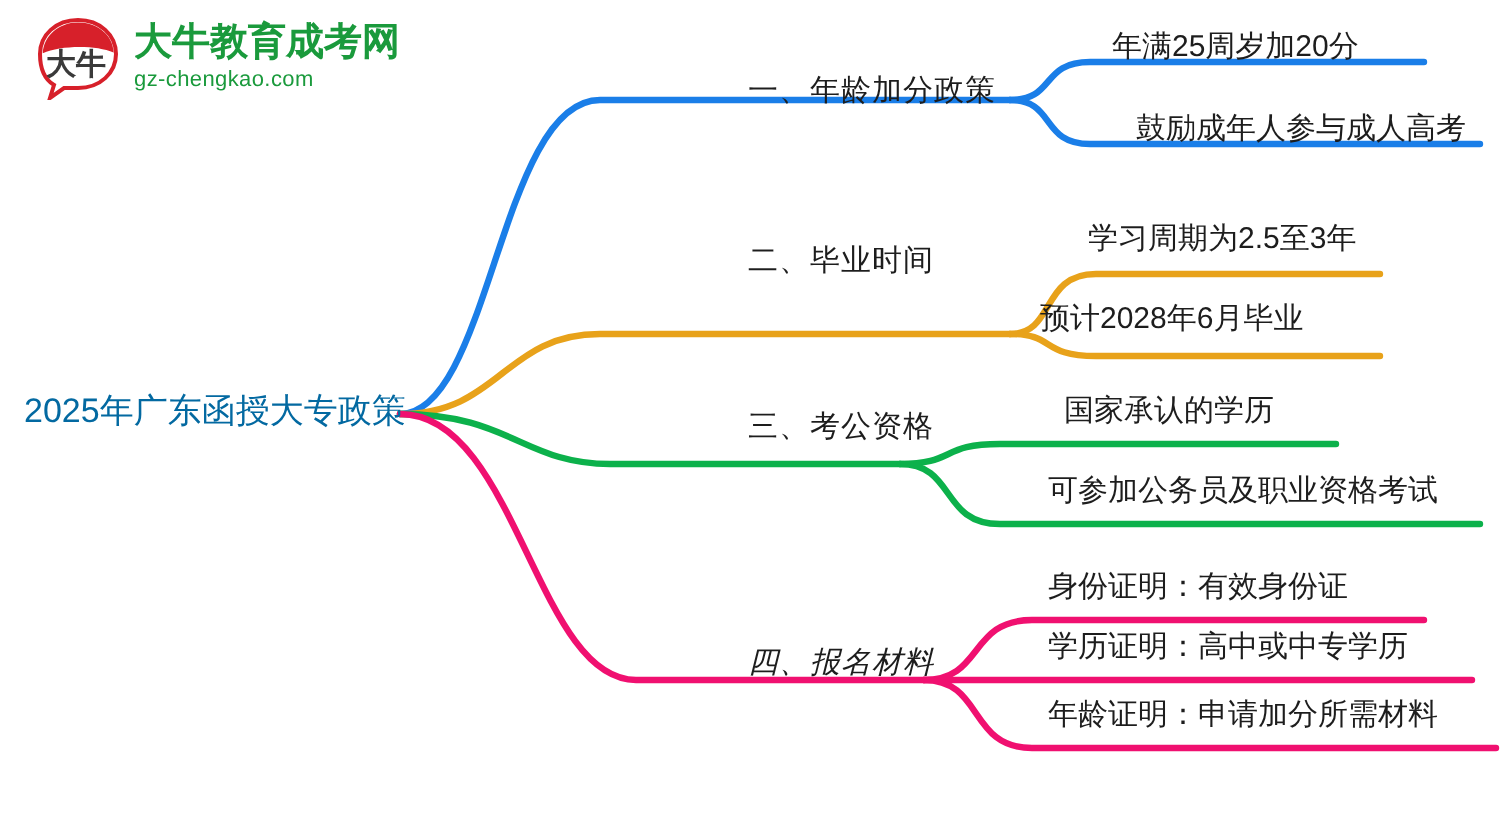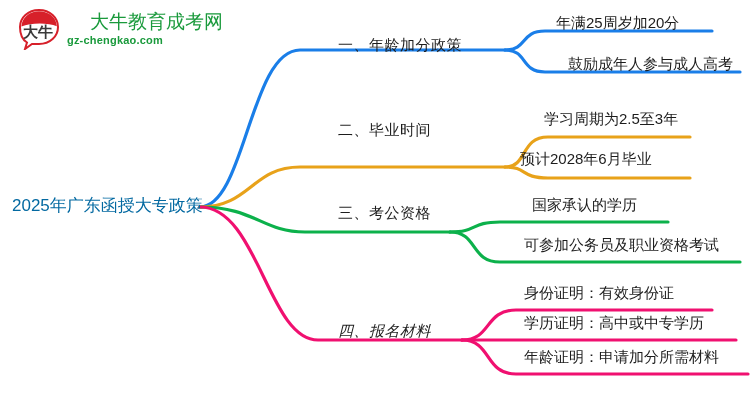--- a/index.html
+++ b/index.html
@@ -43,29 +43,28 @@
     height: 42px;
   }
   .logo-text-wrap {
     display: flex;
     flex-direction: column;
     justify-content: center;
     line-height: 1;
   }
   .logo-title {
     font-size: 19px;
-    font-weight: normal;
+    font-weight: bold;
     color: #1a9a3c;
     letter-spacing: 0px;
     white-space: nowrap;
-    margin-left: 23px;
   }
   .logo-url {
     font-size: 11px;
-    font-weight: bold;
+    font-weight: normal;
     color: #1a9a3c;
     margin-top: 4px;
     white-space: nowrap;
     letter-spacing: 0.2px;
   }
 
   
   .root-node {
     position: absolute;
     left: 12px;
@@ -76,20 +75,21 @@
     letter-spacing: 0px;
   }
 
   
   .branch-label {
     position: absolute;
     font-size: 15px;
     color: #1d1d1d;
     white-space: nowrap;
     letter-spacing: 0.5px;
+    margin-left: 36px;
   }
 
   
   .leaf-label {
     position: absolute;
     font-size: 15px;
     color: #1d1d1d;
     white-space: nowrap;
     letter-spacing: 0px;
   }

